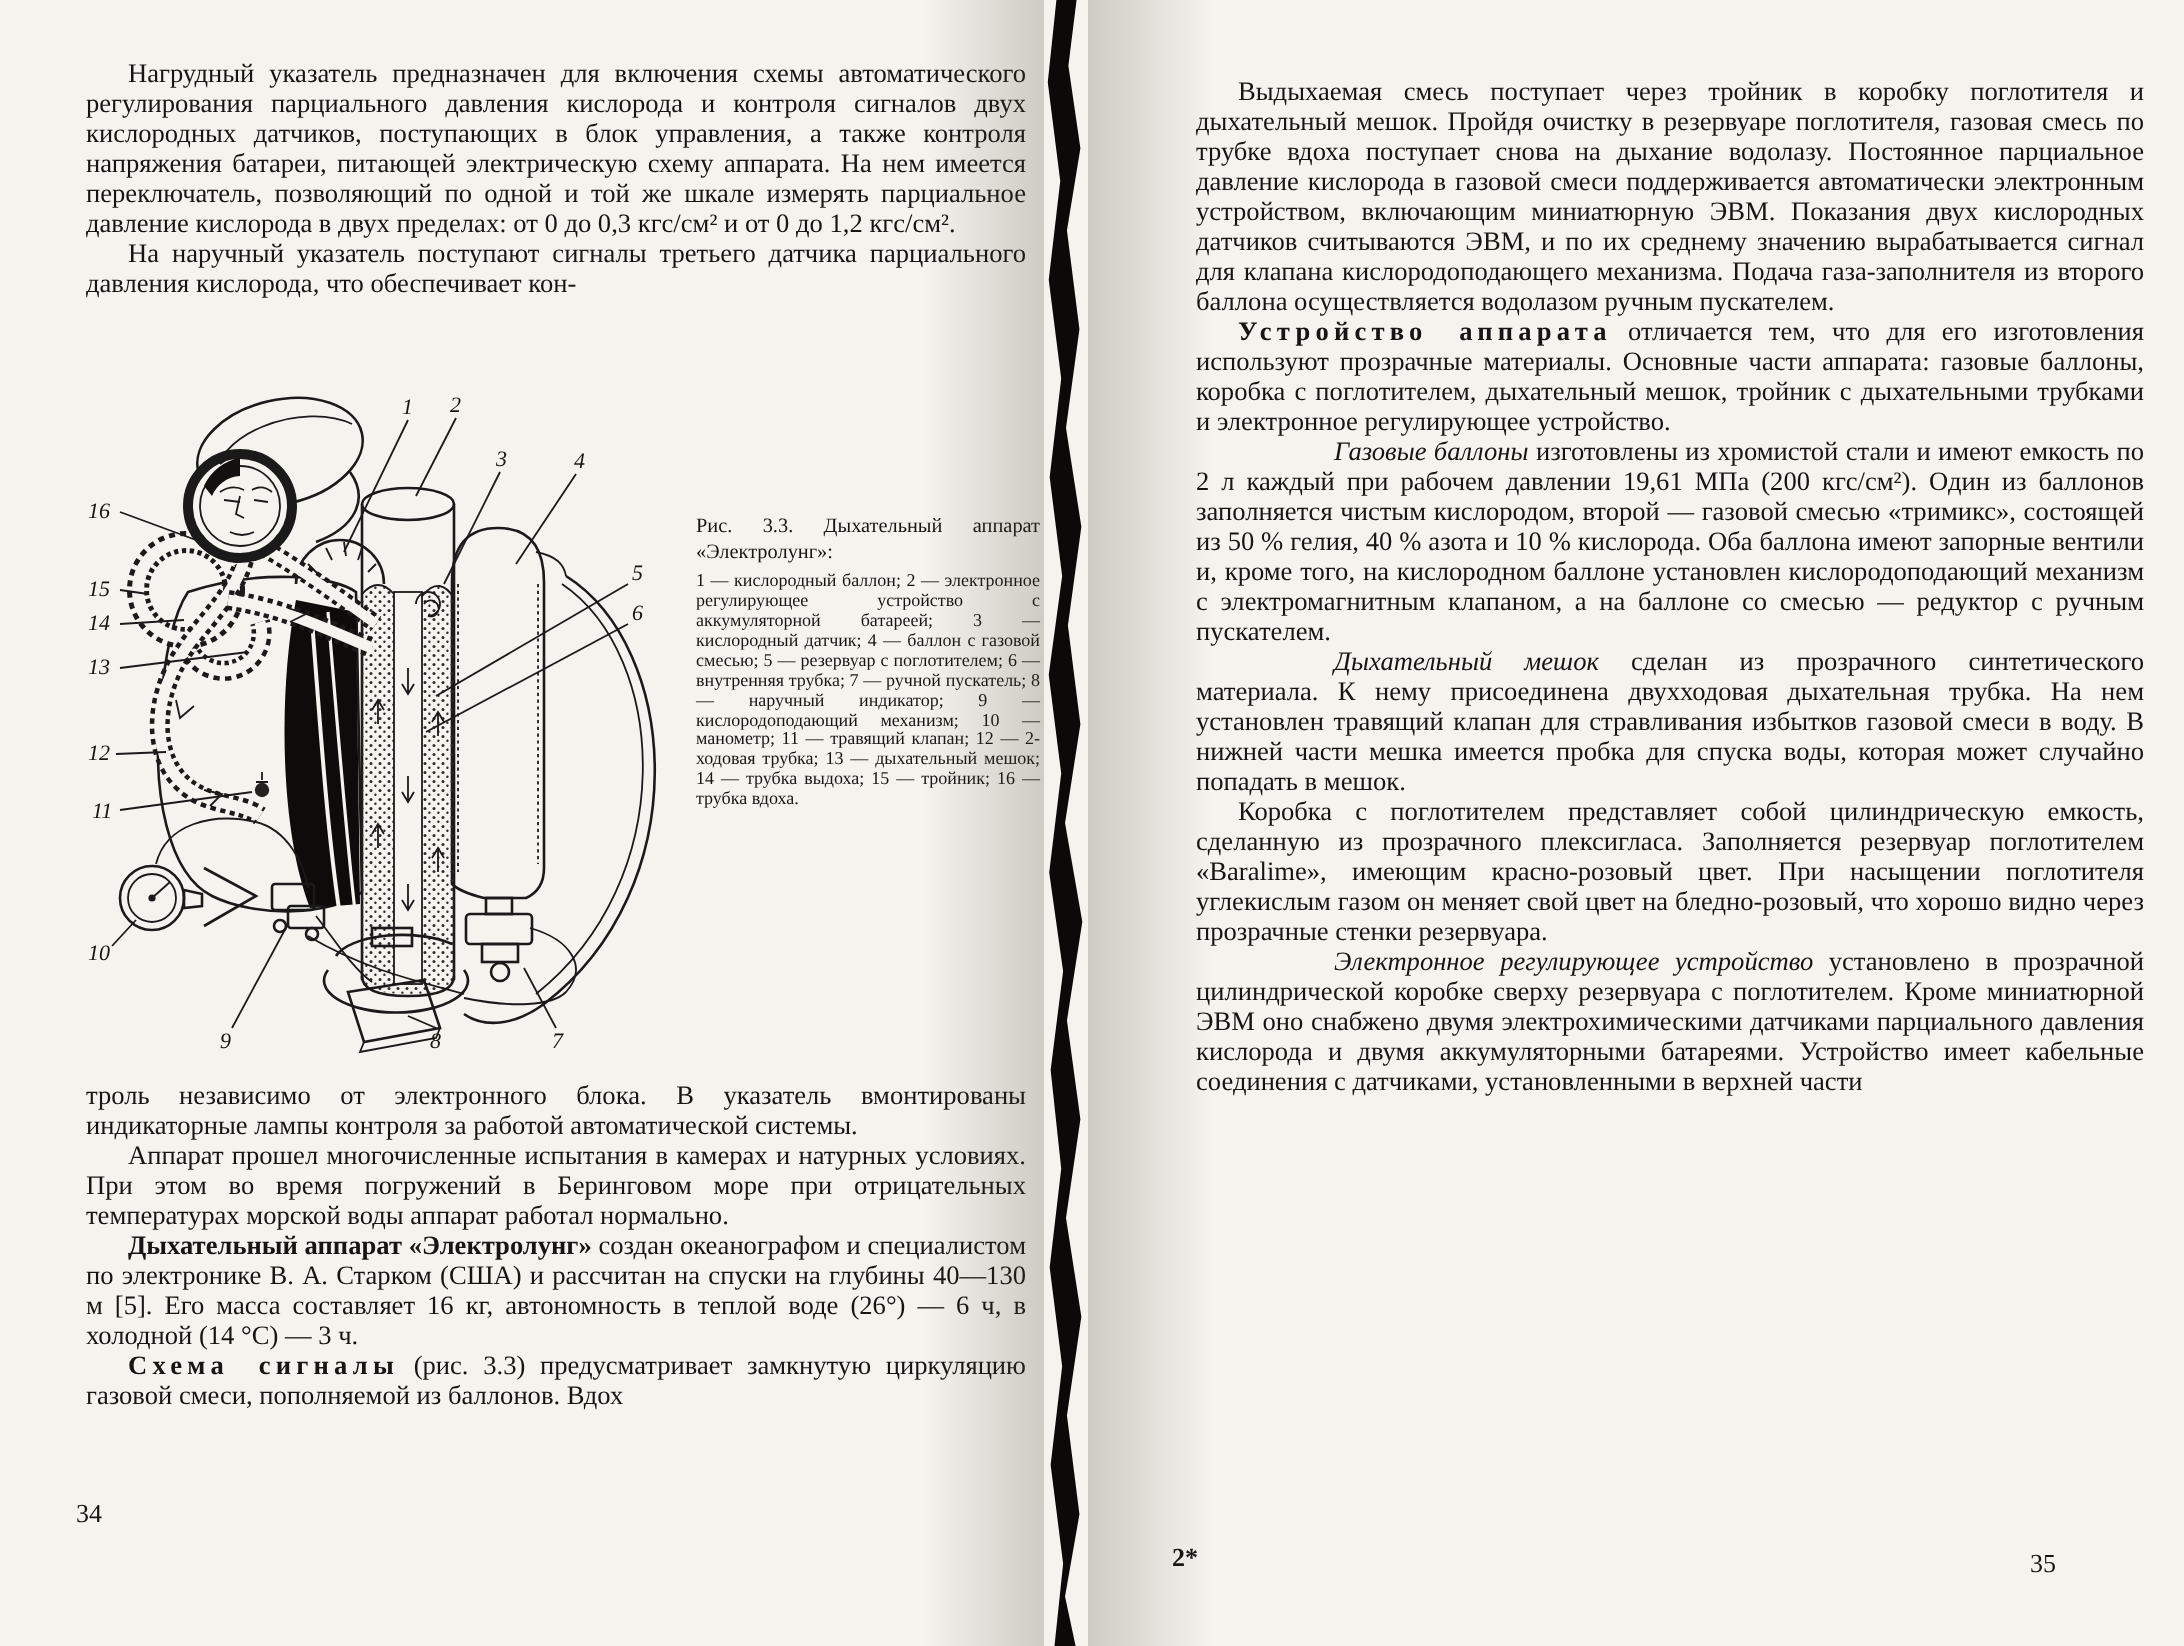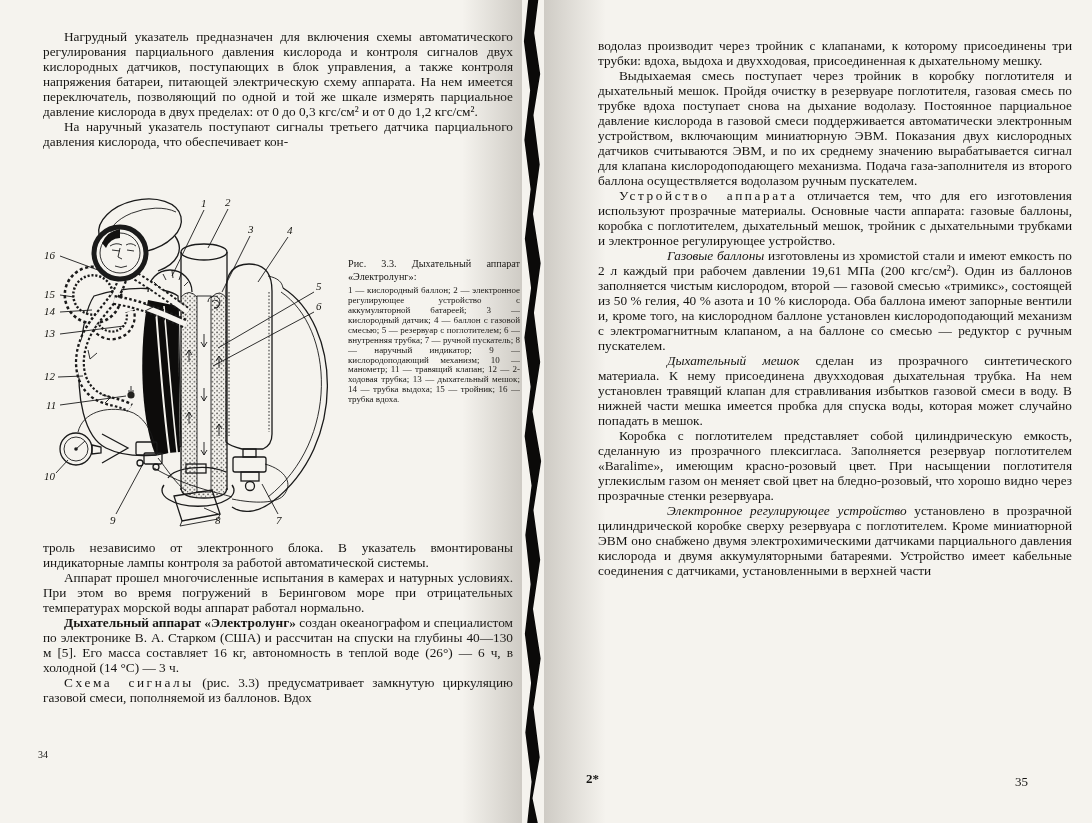--- a/index.html
+++ b/index.html
@@ -21,30 +21,30 @@
     background:linear-gradient(to left,rgba(90,80,65,0),rgba(70,62,50,.22));}
 
   .page{position:absolute;top:0;height:823px;}
   .page-left{left:43px;width:470px;}
   .page-right{left:598px;width:474px;}
 
   .para{margin:0;text-align:justify;font-size:13.3px;line-height:15px;}
   .indent{text-indent:21px;}
   .lead-bold{font-weight:700;margin-top:22px;}
   .lead-italic{font-style:italic;margin-left:48px;}
-  .lead-spaced{letter-spacing:2.6px;word-spacing:5px;}
+  .lead-spaced{letter-spacing:2.6px;word-spacing:5px;font-weight:bold;}
 
   .text-top{position:absolute;left:0;top:29px;width:470px;}
   .figure-block{position:absolute;left:0;top:196px;width:470px;height:340px;}
   .figure-svg{position:absolute;left:-7px;top:0;}
   .figure-caption{position:absolute;left:305px;top:62px;width:172px;}
   .cap-title{margin:0;font-size:10.2px;line-height:12.6px;text-align:justify;}
   .cap-legend{margin:3px 0 0 0;font-size:9px;line-height:9.9px;text-align:justify;}
   .text-bottom{position:absolute;left:0;top:540px;width:470px;height:212px;overflow:hidden;}
-  .pagenum-left{position:absolute;left:-5px;top:749px;font-size:10px;}
+  .pagenum-left{position:absolute;left:-5px;top:749px;font-size:13px;}
 
   .rp-text{position:absolute;left:0;top:38px;width:474px;height:736px;overflow:hidden;}
   .rp-footer{position:absolute;left:0;top:771px;width:474px;font-size:13px;}
   .footer-mark{position:absolute;left:-12px;top:0;font-weight:700;}
   .pagenum-right{position:absolute;left:417px;top:3px;}
 
   svg{display:block;}
   .ln{stroke:#1a1a1a;stroke-width:1.3;fill:none;}
   .thin{stroke:#1a1a1a;stroke-width:.9;fill:none;}
   .callout{font-family:"Liberation Serif",serif;font-style:italic;font-size:11px;fill:#15140f;}
@@ -207,21 +207,20 @@
 
   <div class="pagenum-left">34</div>
 </div>
 
 <div class="shade-left"></div>
 <div class="shade-right"></div>
 <div class="gutter"></div>
 
 <div class="page page-right">
   <div class="rp-text">
-    <p class="para">водолаз производит через тройник с клапанами, к которому присоединены три трубки: вдоха, выдоха и двухходовая, присоединенная к дыхательному мешку.</p>
     <p class="para indent">Выдыхаемая смесь поступает через тройник в коробку поглотителя и дыхательный мешок. Пройдя очистку в резервуаре поглотителя, газовая смесь по трубке вдоха поступает снова на дыхание водолазу. Постоянное парциальное давление кислорода в газовой смеси поддерживается автоматически электронным устройством, включающим миниатюрную ЭВМ. Показания двух кислородных датчиков считываются ЭВМ, и по их среднему значению вырабатывается сигнал для клапана кислородоподающего механизма. Подача газа-заполнителя из второго баллона осуществляется водолазом ручным пускателем.</p>
     <p class="para indent"><span class="lead-spaced">Устройство аппарата</span><span> отличается тем, что для его изготовления используют прозрачные материалы. Основные части аппарата: газовые баллоны, коробка с поглотителем, дыхательный мешок, тройник с дыхательными трубками и электронное регулирующее устройство.</span></p>
     <p class="para indent"><span class="lead-italic">Газовые баллоны</span><span> изготовлены из хромистой стали и имеют емкость по 2 л каждый при рабочем давлении 19,61 МПа (200 кгс/см²). Один из баллонов заполняется чистым кислородом, второй — газовой смесью «тримикс», состоящей из 50 % гелия, 40 % азота и 10 % кислорода. Оба баллона имеют запорные вентили и, кроме того, на кислородном баллоне установлен кислородоподающий механизм с электромагнитным клапаном, а на баллоне со смесью — редуктор с ручным пускателем.</span></p>
     <p class="para indent"><span class="lead-italic">Дыхательный мешок</span><span> сделан из прозрачного синтетического материала. К нему присоединена двухходовая дыхательная трубка. На нем установлен травящий клапан для стравливания избытков газовой смеси в воду. В нижней части мешка имеется пробка для спуска воды, которая может случайно попадать в мешок.</span></p>
     <p class="para indent">Коробка  с поглотителем представляет собой цилиндрическую емкость, сделанную из прозрачного плексигласа. Заполняется резервуар поглотителем «Baralime», имеющим красно-розовый цвет. При насыщении поглотителя углекислым газом он меняет свой цвет на бледно-розовый, что хорошо видно через прозрачные стенки резервуара.</p>
     <p class="para indent"><span class="lead-italic">Электронное регулирующее устройство</span><span> установлено в прозрачной цилиндрической коробке сверху резервуара с поглотителем. Кроме миниатюрной ЭВМ оно снабжено двумя электрохимическими датчиками парциального давления кислорода и двумя аккумуляторными батареями. Устройство имеет кабельные соединения с датчиками, установленными в верхней части</span></p>
   </div>
   <div class="rp-footer">
     <span class="footer-mark">2*</span>
     <span class="pagenum-right">35</span>

